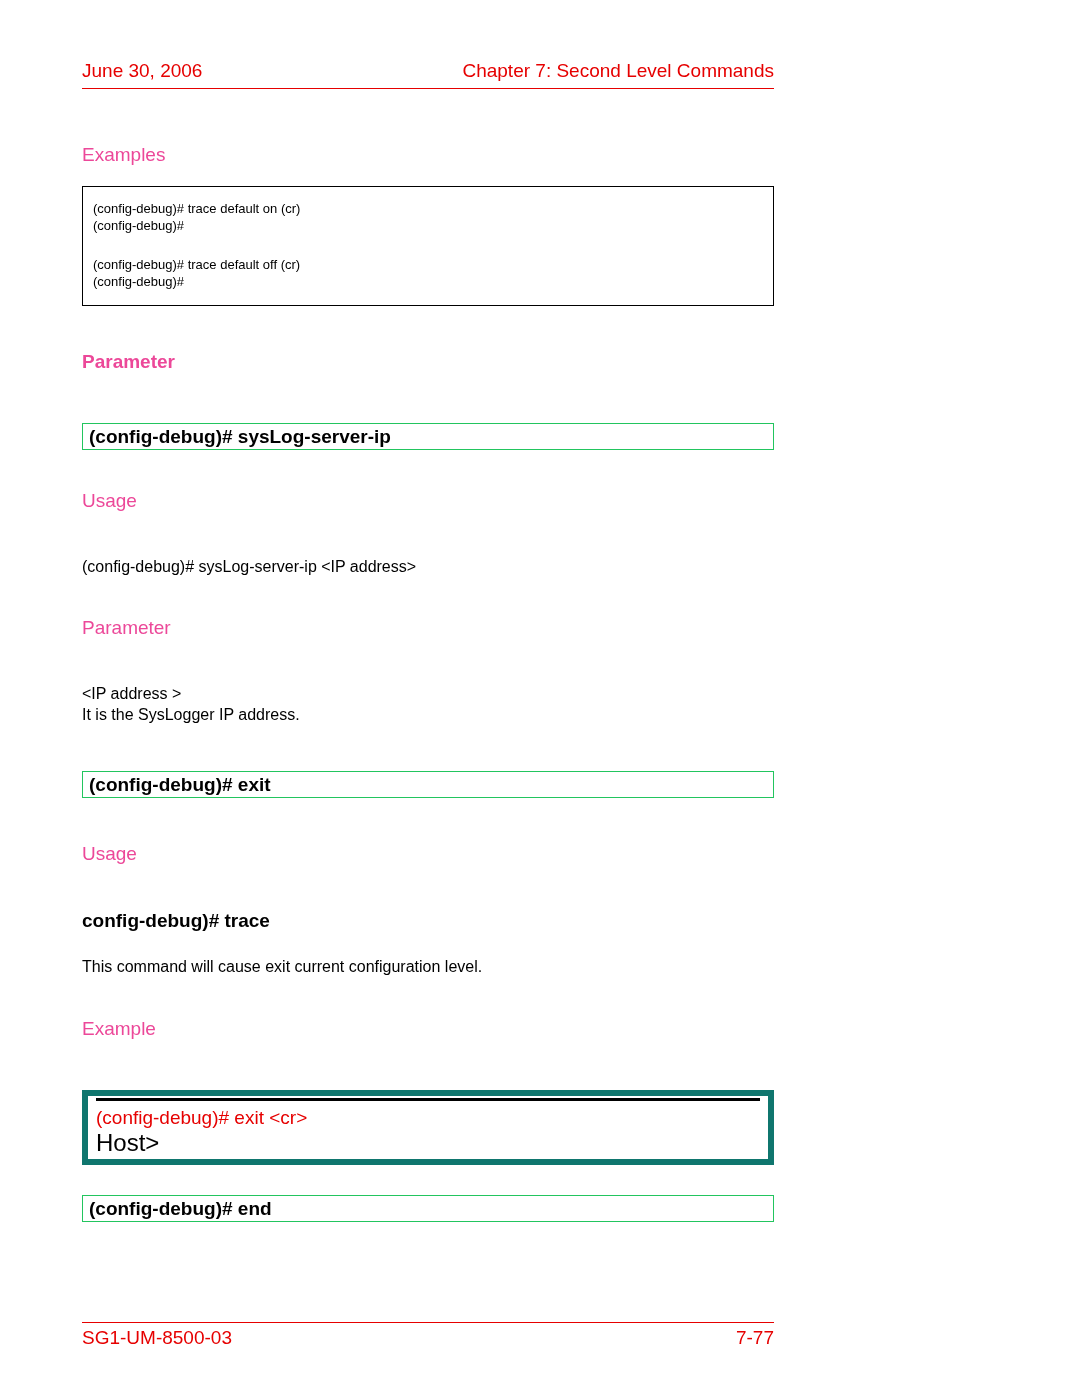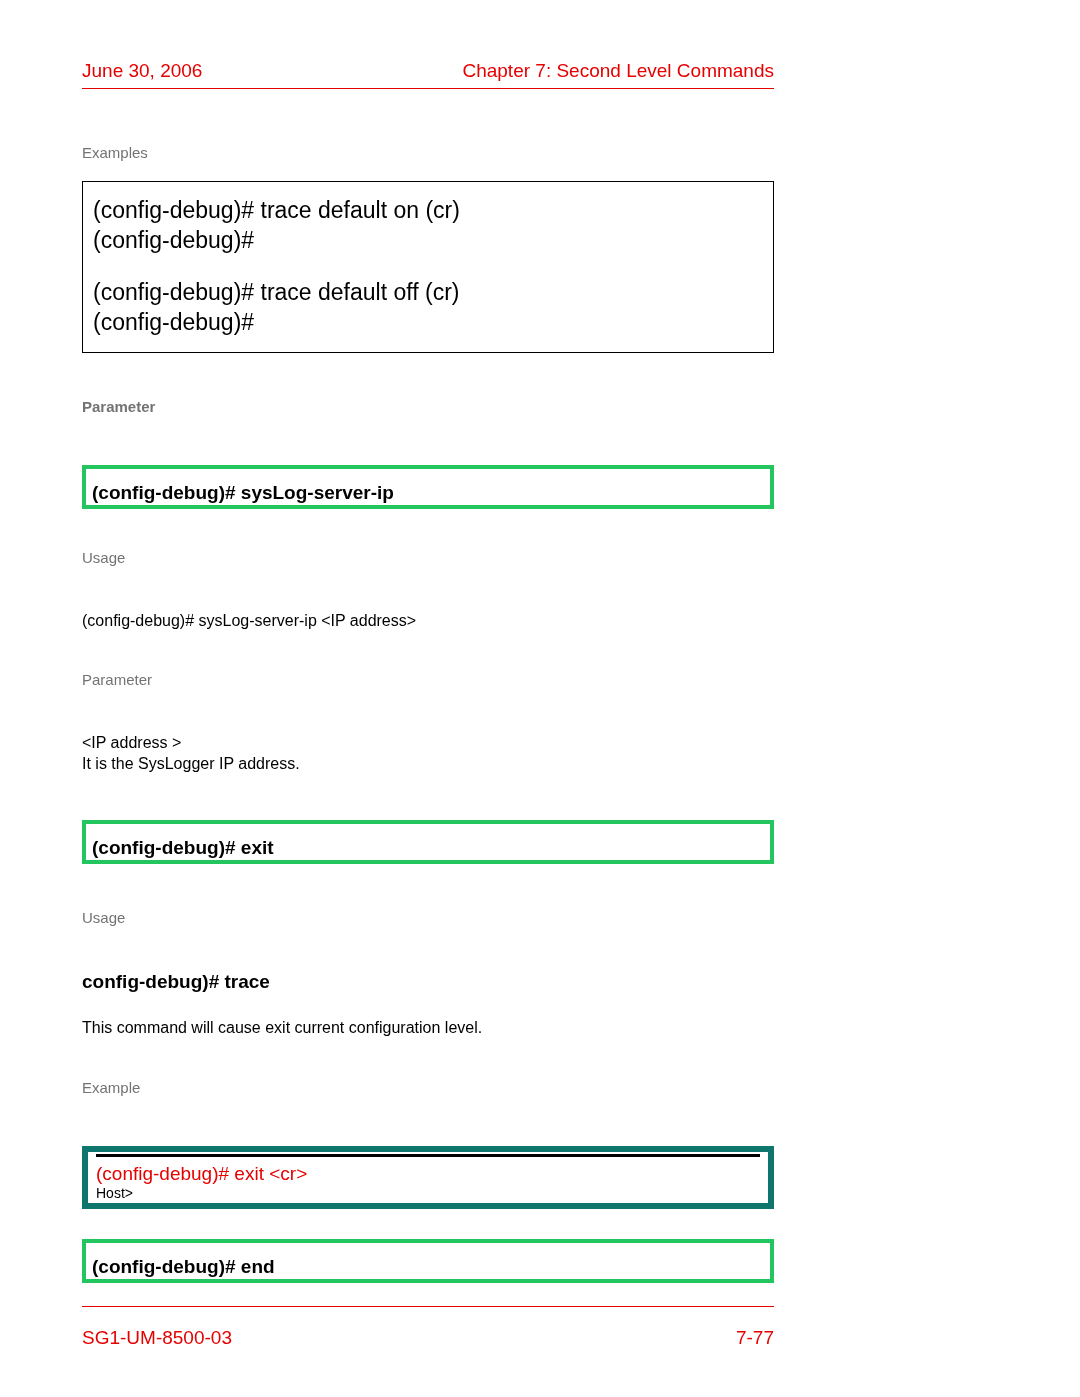--- a/index.html
+++ b/index.html
@@ -18,22 +18,22 @@
   .header {
     display: flex;
     justify-content: space-between;
     font-size: 19px;
     color: #e60000;
     border-bottom: 1.5px solid #e60000;
     padding-bottom: 6px;
     margin-bottom: 55px;
   }
   .red-heading {
-    color: #737373;
-    font-size: 15px;
+    color: #ec4899;
+    font-size: 19px;
     margin-bottom: 20px;
   }
   .red-heading.bold {
     font-weight: bold;
   }
   .black-text {
     color: #000;
     font-size: 16px;
     line-height: 1.3;
   }
@@ -41,34 +41,34 @@
     color: #000;
     font-size: 19px;
     font-weight: bold;
   }
   .code-box {
     border: 1px solid #000;
     padding: 14px 10px 14px 10px;
     margin-bottom: 45px;
   }
   .code-box .line {
-    font-size: 23px;
+    font-size: 13px;
     color: #000;
     line-height: 1.3;
   }
   .code-box .gap {
     height: 22px;
   }
   .spacer-45 { height: 45px; }
   .spacer-40 { height: 40px; }
   .spacer-30 { height: 30px; }
   .spacer-25 { height: 25px; }
   .cmd-box {
-    border: 4px solid #22c55e;
-    padding: 13px 6px 1px 6px;
+    border: 1px solid #22c55e;
+    padding: 2px 6px 1px 6px;
   }
   .cmd-box .cmd-label {
     font-size: 19px;
     font-weight: bold;
     color: #000;
   }
   .example-box {
     border: 6px solid #0f766e;
     padding: 2px 8px 2px 8px;
   }
@@ -79,21 +79,21 @@
   .footer {
     position: absolute;
     bottom: 48px;
     left: 82px;
     right: 82px;
     display: flex;
     justify-content: space-between;
     color: #e60000;
     font-size: 19px;
     border-top: 1.5px solid #e60000;
-    padding-top: 20px;
+    padding-top: 4px;
   }
 </style>
 </head>
 <body>
 
 <div class="page">
 
   <div class="header">
     <span>June 30, 2006</span>
     <span>Chapter 7: Second Level Commands</span>
@@ -154,21 +154,21 @@
 
   <div class="spacer-40"></div>
 
   <div class="red-heading">Example</div>
 
   <div class="spacer-30"></div>
 
   <div class="example-box">
     <div class="thick-rule"></div>
     <div style="color:#e60000;font-size:19px;">(config-debug)# exit  &lt;cr&gt;</div>
-    <div style="color:#000;font-size:14px;">Host&gt;</div>
+    <div style="color:#000;font-size:24px;">Host&gt;</div>
   </div>
 
   <div class="spacer-30"></div>
 
   <div class="cmd-box">
     <span class="cmd-label">(config-debug)# end</span>
   </div>
 
   <div class="footer">
     <span>SG1-UM-8500-03</span>

